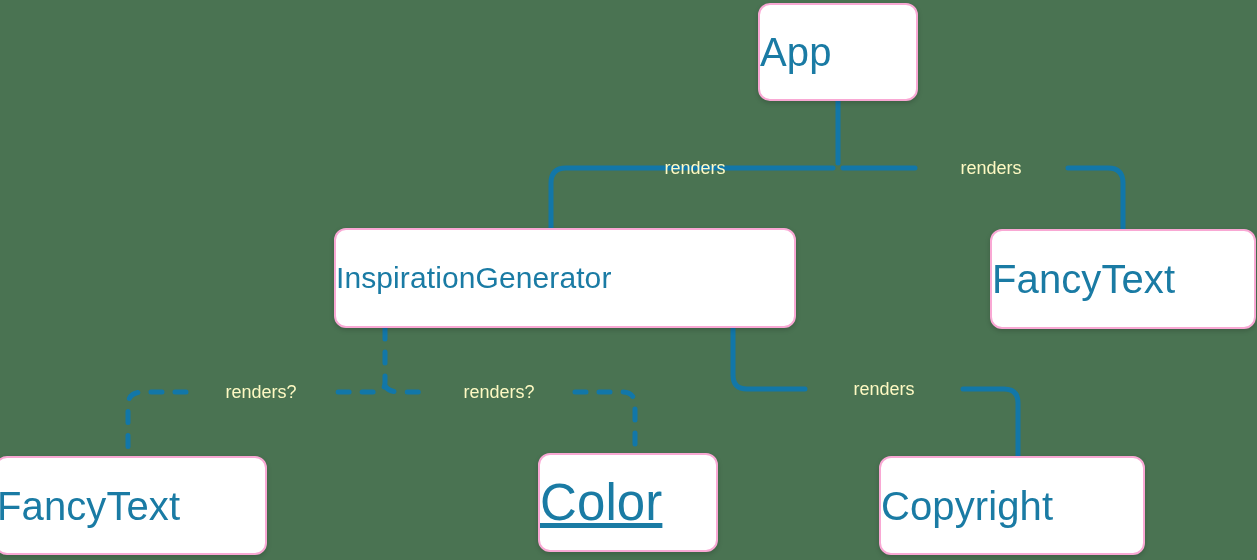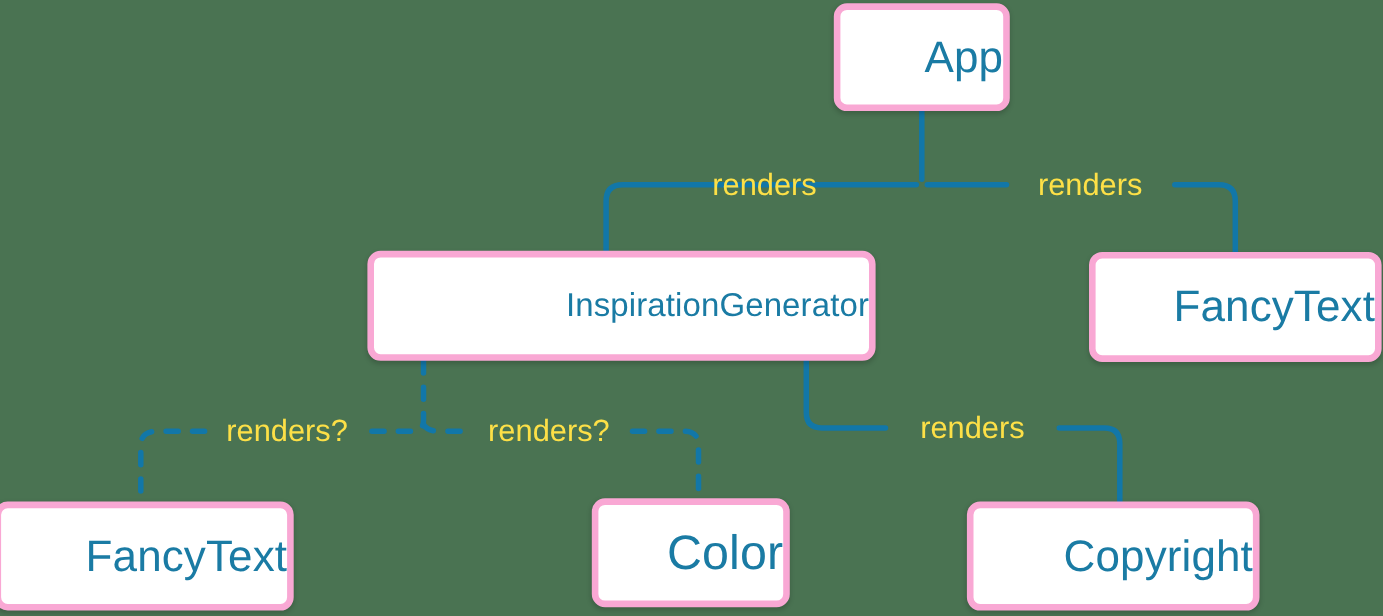--- a/index.html
+++ b/index.html
@@ -21,41 +21,41 @@
   .edge-layer {
     position: absolute;
     left: 0;
     top: 0;
     width: 1257px;
     height: 560px;
   }
   .node {
     position: absolute;
     background: #ffffff;
-    border: 6px solid #f9a8d4;
+    border: 2px solid #f9a8d4;
     border-radius: 12px;
     box-sizing: border-box;
     display: flex;
     align-items: center;
-    justify-content: flex-end;
+    justify-content: flex-start;
     box-shadow: 0 2px 5px rgba(0,0,0,0.18);
   }
   .node-label {
     color: #1a7ba4;
     font-size: 40px;
     line-height: 1;
     letter-spacing: 0.1px;
     white-space: nowrap;
   }
-  .node.small .node-label { font-size: 44px; }
+  .node.small .node-label { font-size: 51px; text-decoration: underline; }
   .node.wide .node-label { font-size: 30px; }
   .edge-label {
     position: absolute;
-    color: #fde047;
-    font-size: 28px;
+    color: #fef9c3;
+    font-size: 18px;
     line-height: 1;
     white-space: nowrap;
     transform: translate(-50%, -50%);
   }
   
   #node-app            { left: 758px;  top: 3px;   width: 160px; height: 98px; }
   #node-inspiration    { left: 334px;  top: 228px; width: 462px; height: 100px; }
   #node-fancytext-top  { left: 990px;  top: 229px; width: 266px; height: 100px; }
   #node-fancytext-bot  { left: -5px;   top: 456px; width: 272px; height: 99px; }
   #node-color          { left: 538px;  top: 453px; width: 180px; height: 99px; }

